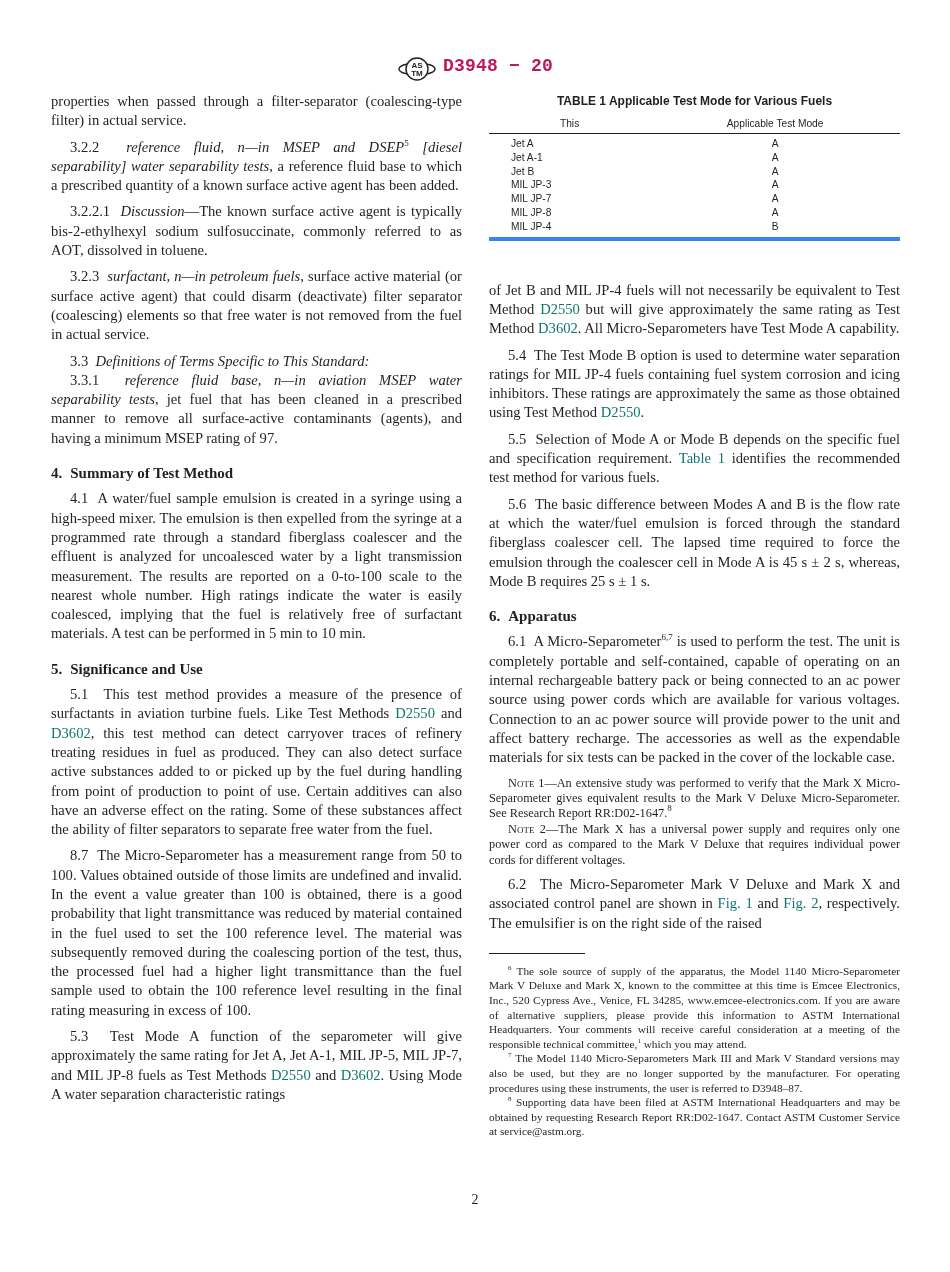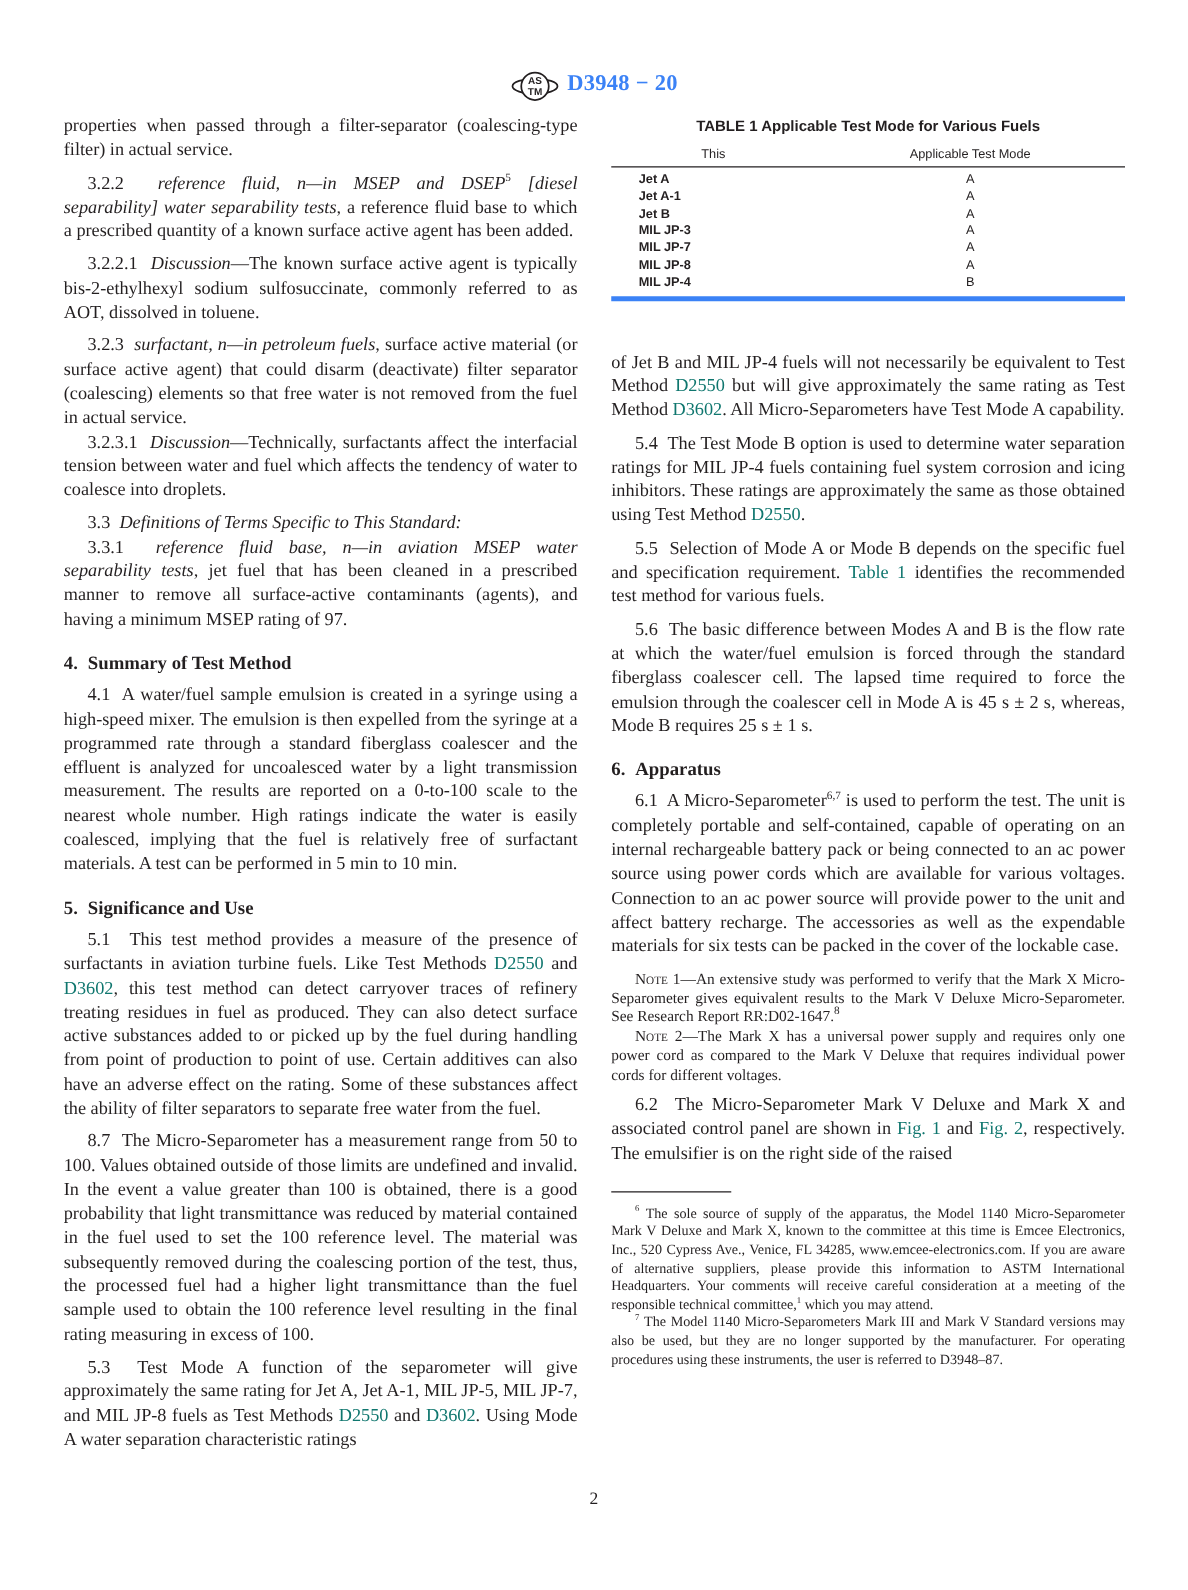--- a/index.html
+++ b/index.html
@@ -1,43 +1,43 @@
 <!DOCTYPE html>
 <html><head>
 <meta charset="utf-8">
 <style>
   html, body { margin: 0; padding: 0; background: #ffffff; }
   body { width: 950px; height: 1272px; position: relative; overflow: hidden;
          font-family: "Liberation Serif", "DejaVu Serif", serif; color: #231f20; }
   .header { position: absolute; top: 56px; left: 0; width: 950px; height: 28px;
             display: flex; justify-content: center; align-items: flex-start; }
   .logo { width: 40px; height: 26px; margin-right: 6px; }
-  .doc-id { font-family: Liberation Serif, serif; font-weight: bold;
-            font-size: 18px; letter-spacing: 0.2px; color: #3b82f6; }
+  .doc-id { font-family: Liberation Mono, monospace; font-weight: bold;
+            font-size: 18px; letter-spacing: 0.2px; color: #be185d; }
   .col { position: absolute; top: 92px; width: 411px; font-size: 14.6px; line-height: 19.3px; }
   .col-left { left: 51px; }
   .col-right { left: 489px; }
   .p { margin: 0; text-align: justify; text-indent: 0; }
   .p.ind { text-indent: 19px; }
   .gap { margin-top: 7px; }
   .h { font-weight: bold; font-size: 15px; margin: 16px 0 6px 0; }
   .h span + span { margin-left: 8px; }
   i, .it { font-style: italic; }
   sup { font-size: 9px; line-height: 0; vertical-align: 6px; }
   .lnk { color: #0f766e; }
   
   .tbl-title { font-family: "Liberation Sans", "DejaVu Sans", sans-serif; font-weight: bold;
                font-size: 12px; text-align: center; margin: 0 0 4px 0; }
   table.t1 { width: 411px; border-collapse: collapse; font-family: "Liberation Sans", "DejaVu Sans", sans-serif;
              font-size: 10.2px; line-height: 13.8px; }
   table.t1 .top td { border-top: 2px solid #231f20; }
   table.t1 .grp td { text-align: center; padding: 2px 0 2px 0; border-bottom: 1px solid #231f20; }
   table.t1 .hdr td { text-align: center; padding: 2px 0; border-bottom: 1px solid #231f20; }
   table.t1 .r td { padding: 0; }
-  table.t1 .r td.fuel { padding-left: 22px; font-weight: bold; }
+  table.t1 .r td.fuel { padding-left: 22px; }
   table.t1 .r td.mode { text-align: center; }
   table.t1 .r.first td { padding-top: 3px; }
   table.t1 .r.last td { border-bottom: 4px solid #3b82f6; padding-bottom: 3px; }
   .after-tbl { margin-top: 40px; }
   .note { font-size: 12.3px; line-height: 15.4px; text-align: justify; margin: 0; }
   .note.ind { text-indent: 19px; }
   .sc { font-variant: small-caps; }
   .fn-rule { width: 96px; border-top: 1px solid #231f20; margin: 20px 0 10px 0; }
   .fn { font-size: 11.3px; line-height: 14.6px; text-align: justify; margin: 0; text-indent: 19px; }
   .fn sup { font-size: 7px; vertical-align: 5px; }
@@ -67,24 +67,20 @@
   <p class="p ind gap">
     <span>3.2.2.1</span>&nbsp;
     <i>Discussion</i><span>—The known surface active agent is typically bis-2-ethylhexyl sodium sulfosuccinate, commonly referred to as AOT, dissolved in toluene.</span>
   </p>
 
   <p class="p ind gap">
     <span>3.2.3</span>&nbsp;
     <i>surfactant, n—in petroleum fuels</i><span>, surface active material (or surface active agent) that could disarm (deactivate) filter separator (coalescing) elements so that free water is not removed from the fuel in actual service.</span>
   </p>
 
-  <p class="p ind">
-    <span>3.2.3.1</span>&nbsp;
-    <i>Discussion</i><span>—Technically, surfactants affect the interfacial tension between water and fuel which affects the tendency of water to coalesce into droplets.</span>
-  </p>
 
   <p class="p ind gap">
     <span>3.3</span>&nbsp;
     <i>Definitions of Terms Specific to This Standard:</i>
   </p>
 
   <p class="p ind">
     <span>3.3.1</span>&nbsp;
     <i>reference fluid base, n—in aviation MSEP water separability tests</i><span>, jet fuel that has been cleaned in a prescribed manner to remove all surface-active contaminants (agents), and having a minimum MSEP rating of 97.</span>
   </p>
@@ -198,15 +194,18 @@
   </p>
 
   <div class="fn-rule"></div>
 
   <p class="fn">
     <sup>6</sup>&nbsp;<span>The sole source of supply of the apparatus, the Model 1140 Micro-Separometer Mark V Deluxe and Mark X, known to the committee at this time is Emcee Electronics, Inc., 520 Cypress Ave., Venice, FL 34285, www.emcee-electronics.com. If you are aware of alternative suppliers, please provide this information to ASTM International Headquarters. Your comments will receive careful consideration at a meeting of the responsible technical committee,</span><sup>1</sup><span> which you may attend.</span>
   </p>
   <p class="fn">
     <sup>7</sup>&nbsp;<span>The Model 1140 Micro-Separometers Mark III and Mark V Standard versions may also be used, but they are no longer supported by the manufacturer. For operating procedures using these instruments, the user is referred to D3948–87.</span>
   </p>
+  <p class="fn">
+    <sup>8</sup>&nbsp;<span>Supporting data have been filed at ASTM International Headquarters and may be obtained by requesting Research Report RR:D02-1647. Contact ASTM Customer Service at service@astm.org.</span>
+  </p>
 </div>
 
 <div class="page-num">2</div>
 
 </body></html>

